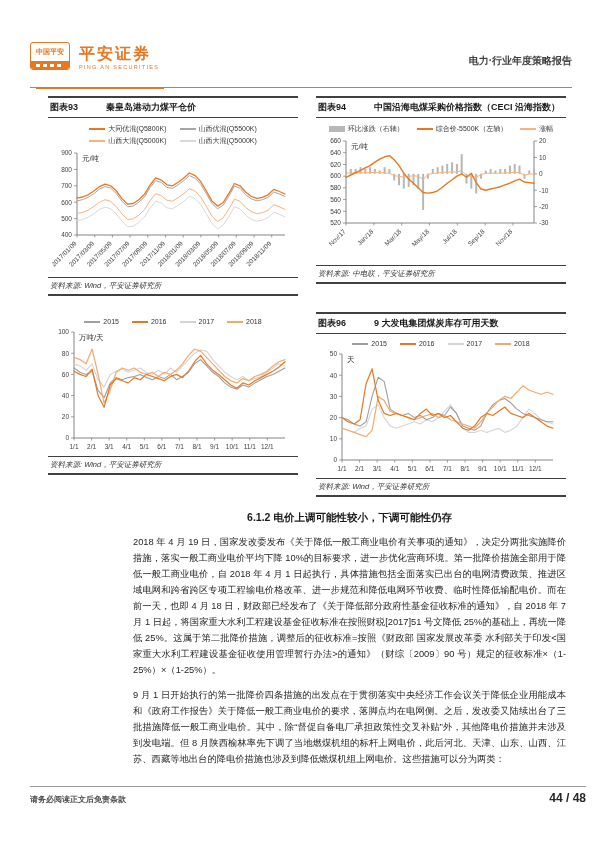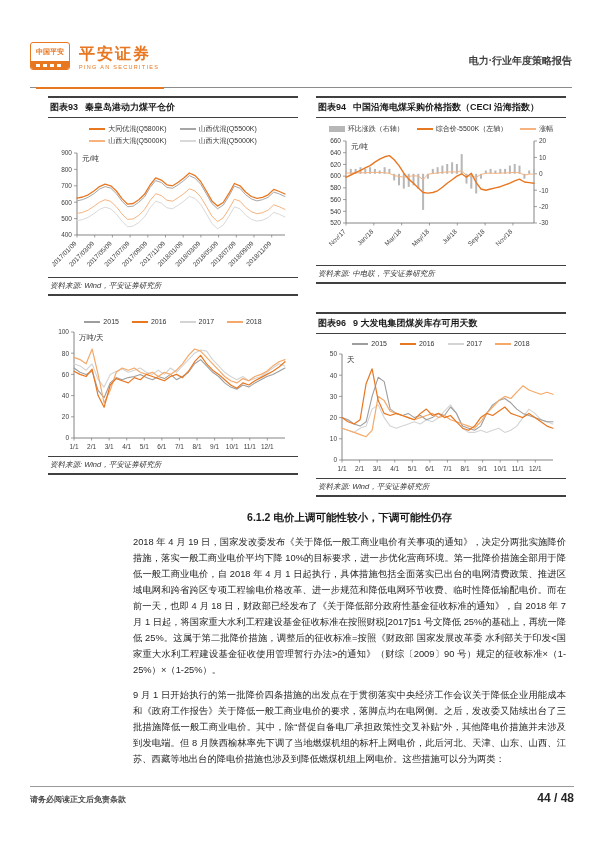--- a/index.html
+++ b/index.html
@@ -18,41 +18,41 @@
               background:repeating-linear-gradient(90deg,#fff 0 4px,rgba(0,0,0,0) 4px 7px);}
   .brand{margin-left:9px;}
   .brand-name{font-size:16px;font-weight:bold;color:#e87722;letter-spacing:2px;line-height:1;}
   .brand-sub{font-size:5.5px;color:#e87722;letter-spacing:1.3px;margin-top:2.5px;}
   .report-type{margin-left:auto;font-size:10px;font-weight:bold;color:#404040;padding-bottom:2px;}
 
   
   .figures{position:absolute;top:96px;left:48px;width:518px;
            display:grid;grid-template-columns:250px 250px;column-gap:18px;row-gap:16px;}
   .figure{display:flex;flex-direction:column;}
-  .fig-head{display:flex;gap:7px;border-top:2px solid #404040;border-bottom:1px solid #404040;
+  .fig-head{display:flex;gap:28px;border-top:2px solid #404040;border-bottom:1px solid #404040;
             padding:3px 2px;font-size:9px;font-weight:bold;color:#1a1a1a;white-space:nowrap;}
   .legend{display:flex;flex-wrap:wrap;justify-content:center;align-items:center;
           column-gap:13px;row-gap:2px;font-size:7px;color:#333;padding:6px 2px 1px;}
   .legend-item{display:flex;align-items:center;gap:3px;white-space:nowrap;}
   .sw{display:inline-block;}
   .swl{width:16px;height:2px;}
   .swb{width:16px;height:6px;}
   .chart-mount{display:flex;justify-content:center;}
   .chart-mount svg .tk{font-size:6.5px;fill:#404040;font-family:"Liberation Sans","DejaVu Sans",sans-serif;}
   .chart-mount svg .unit{font-size:7.5px;fill:#333;}
   .fig-source{border-top:1px solid #404040;border-bottom:2px solid #404040;margin-top:2px;
               font-size:7.5px;font-style:italic;color:#333;padding:3px 2px;}
 
   
   .body-text{position:absolute;top:511px;left:133px;width:433px;}
   .section-heading{font-size:10.5px;font-weight:bold;color:#1a1a1a;margin:0 0 10px 0;text-align:center;}
   .body-text p{font-size:9.3px;line-height:1.72;text-align:justify;margin:0 0 9px 0;color:#262626;}
 
   
-  .footer{position:absolute;top:786px;left:30px;right:26px;border-top:1px solid #9a9a9a;
+  .footer{position:absolute;top:786px;left:30px;right:14px;border-top:1px solid #9a9a9a;
           padding-top:4px;display:flex;justify-content:space-between;align-items:baseline;}
   .disclaimer{font-size:8px;font-weight:bold;color:#4d4d4d;}
   .page-num{font-size:12px;font-weight:bold;color:#262626;}
 </style>
 </head>
 <body>
 
 <div class="page">
 
   <div class="header">

